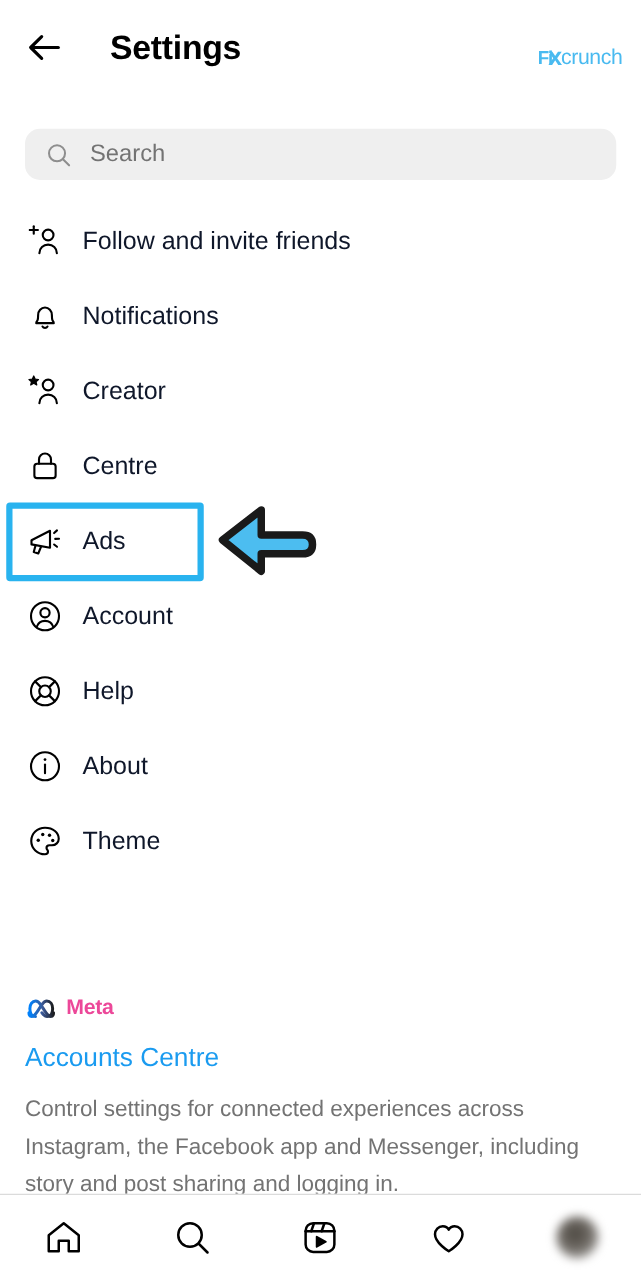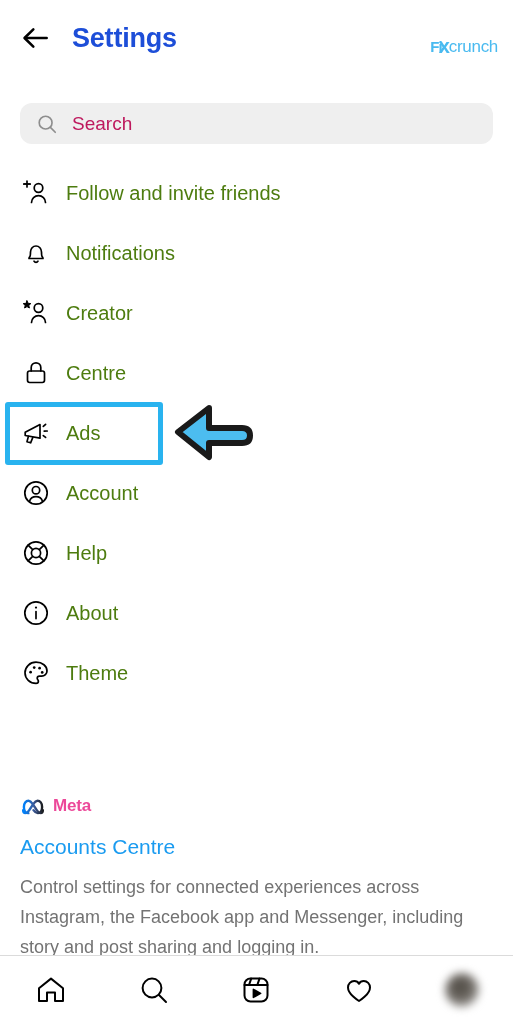--- a/index.html
+++ b/index.html
@@ -13,22 +13,22 @@
 
   
   .header { position:relative; height:95px; }
   .back-btn {
     position:absolute; left:18px; top:20px;
     width:36px; height:36px;
     display:flex; align-items:center; justify-content:center;
     cursor:pointer;
   }
   .page-title {
-    position:absolute; left:72px; top:20px;
-    font-size:27px; font-weight:bold; color:#1d4ed8;
+    position:absolute; left:88px; top:20px;
+    font-size:27px; font-weight:bold; color:#000000;
     letter-spacing:-0.2px; line-height:36px;
   }
   .brand-logo {
     position:absolute; right:15px; top:34px;
     display:flex; align-items:baseline;
     color:#49baf0;
     user-select:none;
   }
   .brand-fi {
     font-size:15px; font-weight:bold; letter-spacing:-1px;
@@ -43,31 +43,31 @@
 
   
   .search-bar {
     position:absolute; left:20px; top:103px;
     width:473px; height:41px;
     background:#efefef; border-radius:12px;
     display:flex; align-items:center;
     padding:0 16px; cursor:text;
   }
   .search-icon { width:22px; height:22px; flex:none; margin-right:14px; }
-  .search-placeholder { font-size:19px; color:#be185d; }
+  .search-placeholder { font-size:19px; color:#737373; }
 
   
   .menu { position:absolute; left:0; top:163px; width:513px; }
   .menu-item {
     position:relative; display:flex; align-items:center;
     height:60px; padding-left:22px; cursor:pointer;
   }
   .menu-icon { width:28px; height:28px; flex:none; display:block; }
   .menu-label {
-    margin-left:16px; font-size:20px; color:#4d7c0f; line-height:1;
+    margin-left:16px; font-size:20px; color:#0f172a; line-height:1;
   }
 
   
   .highlight-box {
     position:absolute; left:5px; top:402px;
     width:158px; height:63px;
     border:5px solid #29b3ef; border-radius:3px;
     background:transparent; pointer-events:none;
   }
   .pointer-arrow {

